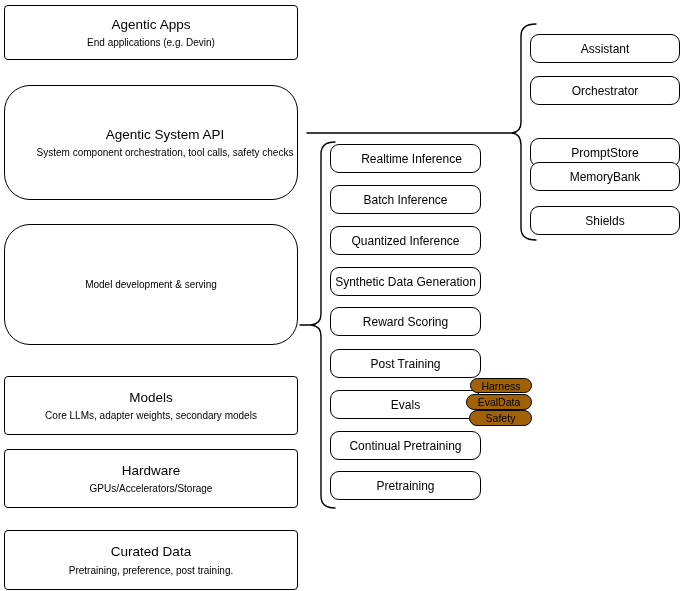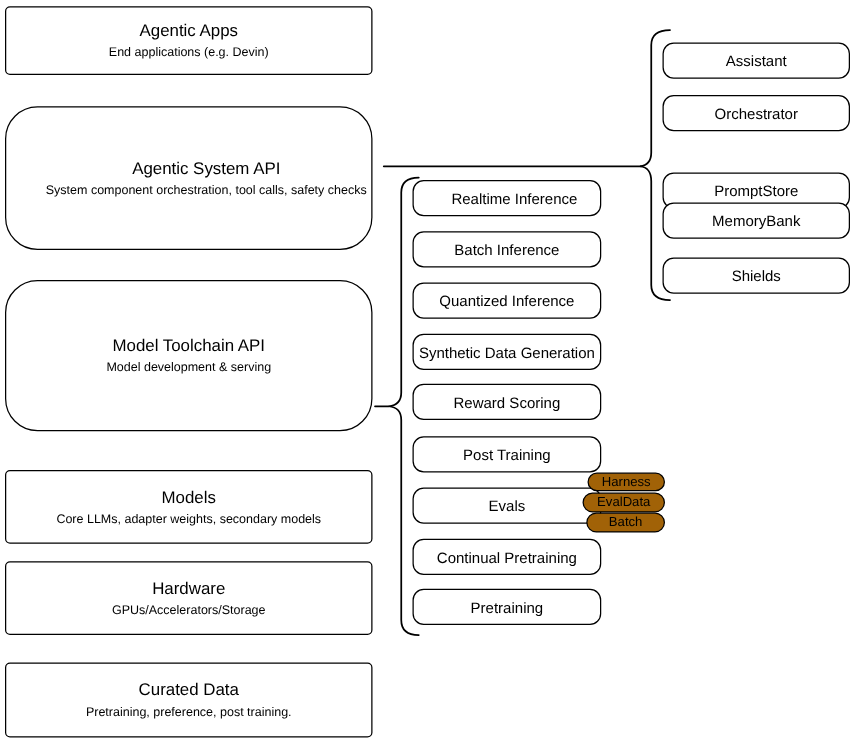--- a/index.html
+++ b/index.html
@@ -72,21 +72,20 @@
     <div class="btitle">Agentic Apps</div>
     <div class="bsub">End applications (e.g. Devin)</div>
   </div>
 
   <div class="box lbox r26" style="top:85px; height:115px;padding-left:28px;">
     <div class="btitle">Agentic System API</div>
     <div class="bsub">System component orchestration, tool calls, safety checks</div>
   </div>
 
   <div class="box lbox r26" style="top:224px; height:121px;">
-    <div class="btitle">Model Toolchain API</div>
     <div class="bsub">Model development &amp; serving</div>
   </div>
 
   <div class="box lbox r13" style="top:376px; height:59px;">
     <div class="btitle">Models</div>
     <div class="bsub">Core LLMs, adapter weights, secondary models</div>
   </div>
 
   <div class="box lbox r13" style="top:449px; height:59px;">
     <div class="btitle">Hardware</div>
@@ -126,21 +125,21 @@
     <span>Pretraining</span>
   </div>
 
   <div class="pill" style="left:470px; top:378px; width:62px; height:15px;">
     <span>Harness</span>
   </div>
   <div class="pill" style="left:466px; top:394px; width:66px; height:16px;">
     <span>EvalData</span>
   </div>
   <div class="pill" style="left:469px; top:410px; width:63px; height:16px;">
-    <span>Batch</span>
+    <span>Safety</span>
   </div>
 
   <div class="box rbox" style="top:34px;">
     <span>Assistant</span>
   </div>
   <div class="box rbox" style="top:76px;">
     <span>Orchestrator</span>
   </div>
   <div class="box rbox" style="top:118px;margin-top:20px;">
     <span>PromptStore</span>

